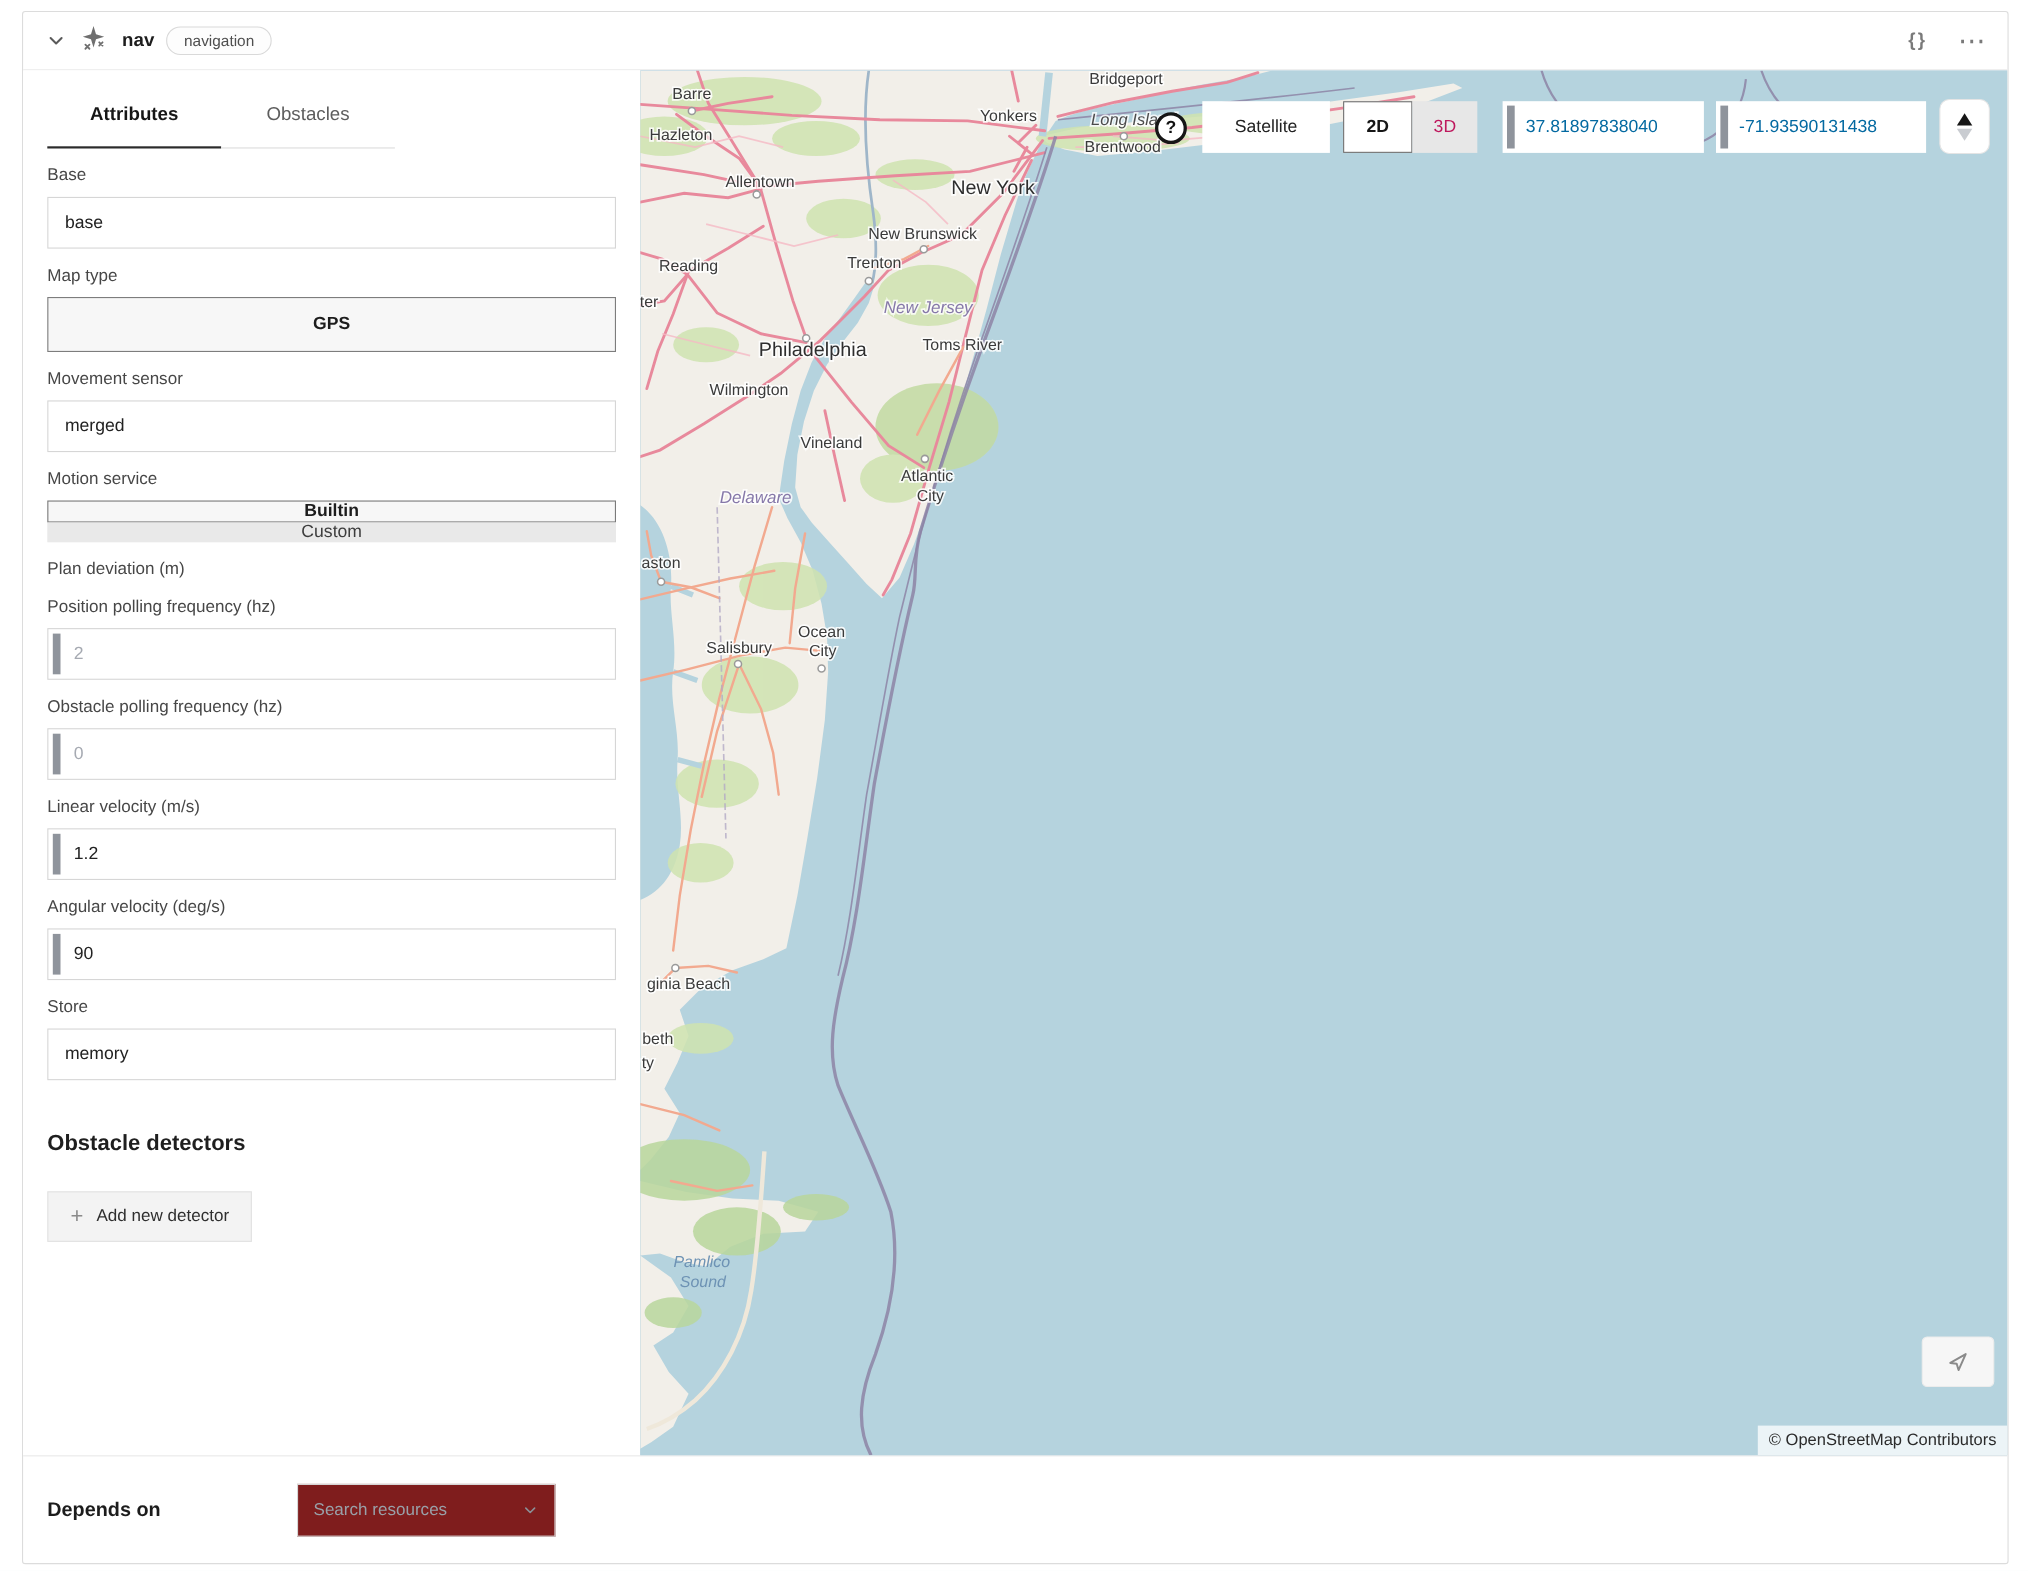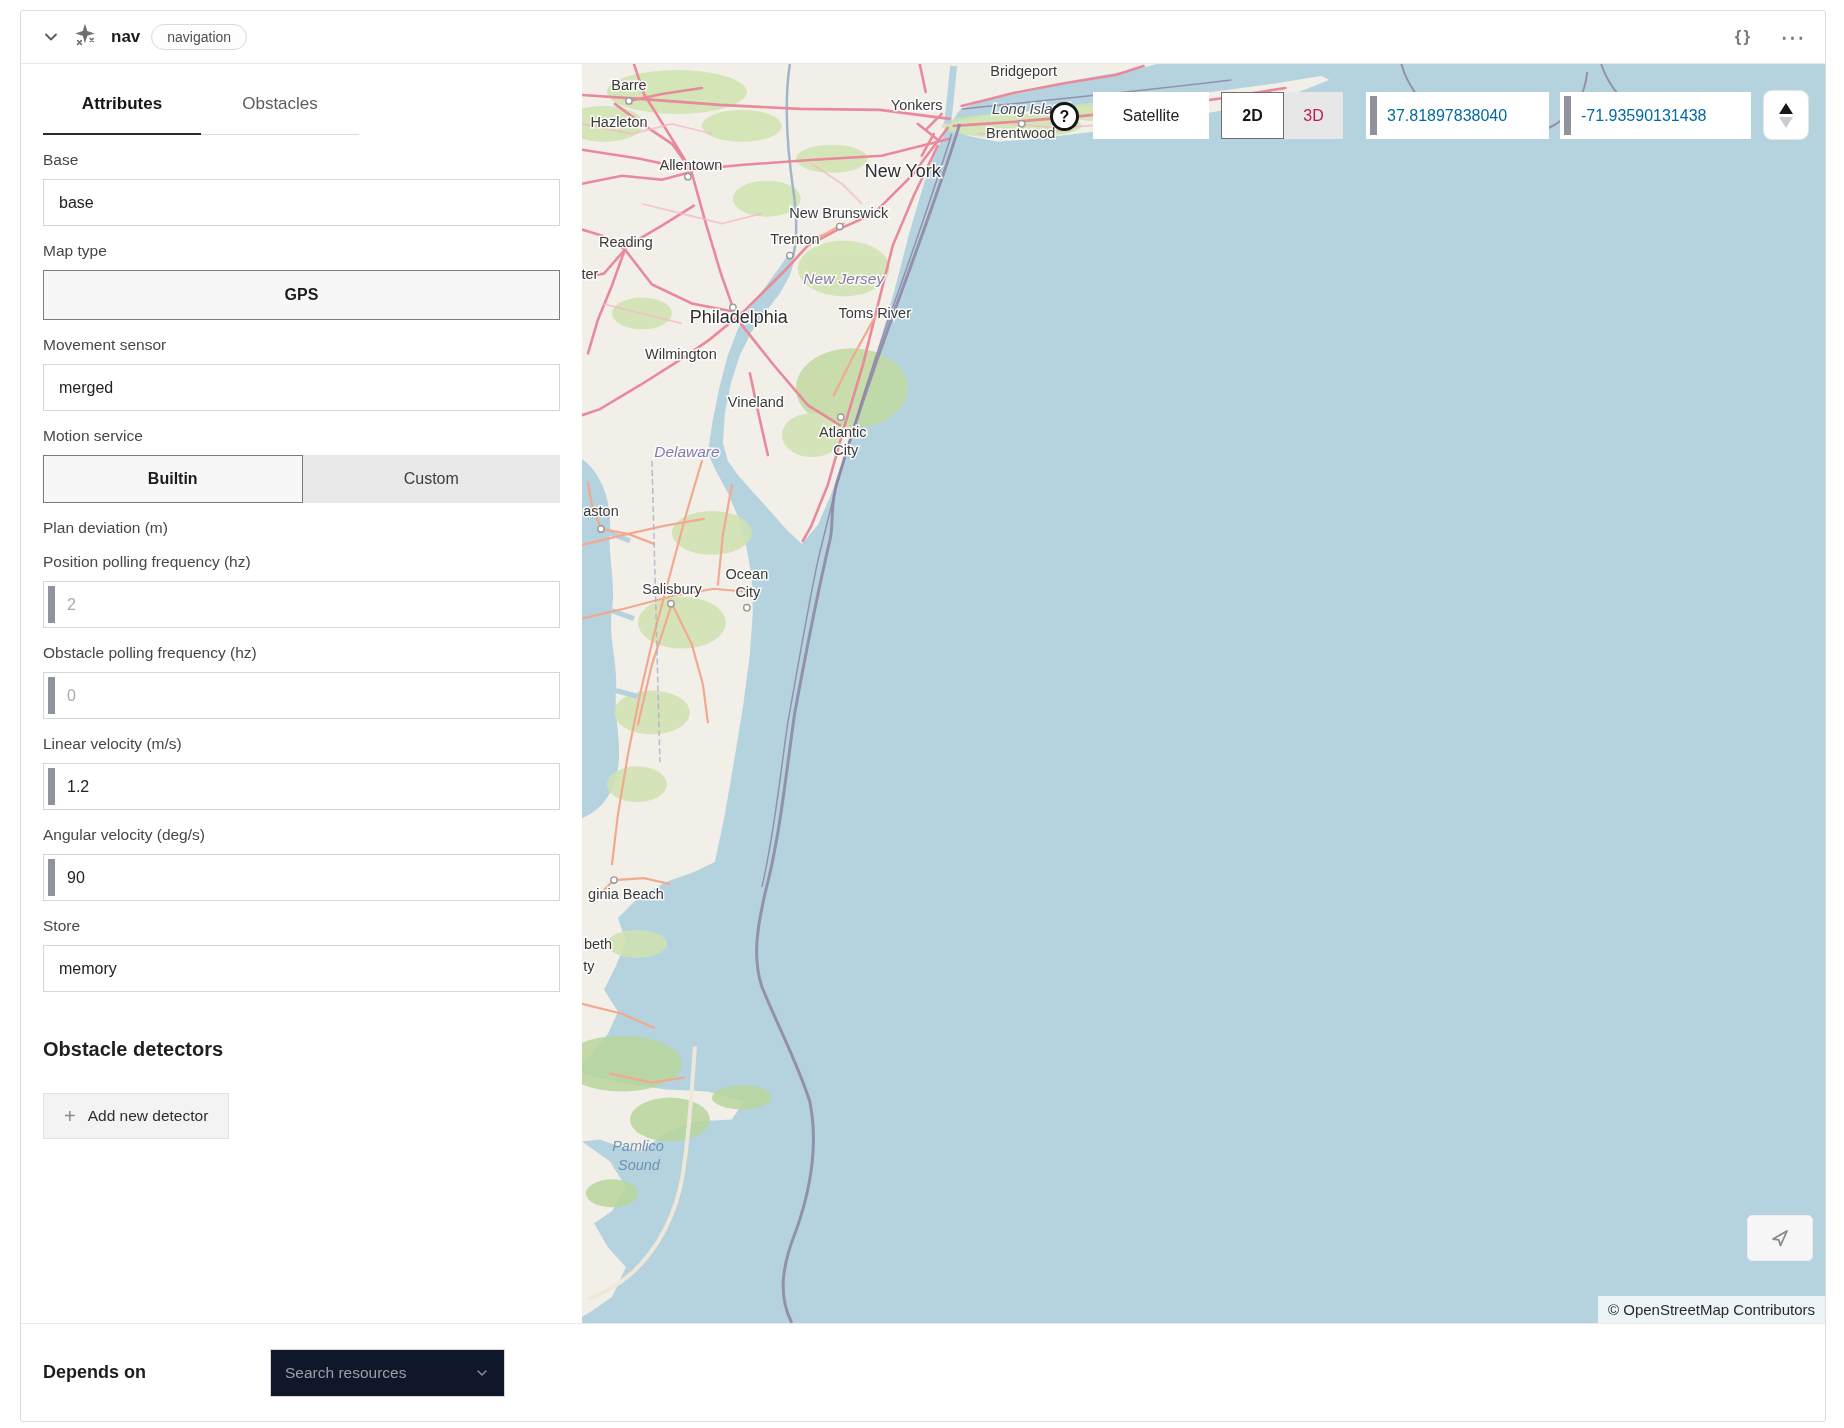--- a/index.html
+++ b/index.html
@@ -21,21 +21,21 @@
   .tabs{display:flex;margin-top:20px;}
   .tab{width:158px;text-align:center;padding:10px 0 19px;font-size:17px;cursor:pointer;}
   .tab.active{font-weight:bold;color:#161616;border-bottom:2px solid #2b2b2b;}
   .tab.inactive{color:#5d5d5d;border-bottom:1px solid #dcdcdc;padding-bottom:20px;}
   
   .flabel{display:block;margin:16px 0 10px;font-size:15.5px;color:#474747;}
   .tinput{width:100%;height:47px;border:1px solid #d6d6d6;box-sizing:border-box;padding:0 15px;
           font-size:16px;color:#222;font-family:inherit;background:#fff;outline:none;}
   .gps-btn{width:100%;height:50px;background:#f7f7f7;border:1px solid #7d7d7d;font-weight:bold;
            font-size:16px;color:#1d1d1d;font-family:inherit;cursor:pointer;}
-  .segmented{display:flex;width:100%;}
+  .segmented{display:flex;width:100%;flex-direction:column;}
   .seg{flex:1;height:48px;display:flex;align-items:center;justify-content:center;font-size:16px;box-sizing:border-box;cursor:pointer;}
   .seg.active{background:#f7f7f7;border:1px solid #7a7a7a;font-weight:bold;color:#1d1d1d;}
   .seg.inactive{background:#e9e9e9;color:#3d3d3d;}
   .numwrap{display:flex;align-items:stretch;border:1px solid #d6d6d6;height:47px;box-sizing:border-box;background:#fff;}
   .numwrap .grip{width:7px;background:#8f949c;margin:4px 0 4px 4px;cursor:ns-resize;}
   .numwrap input{border:0;outline:0;flex:1;min-width:0;padding:0 12px;font-size:16px;color:#222;font-family:inherit;background:transparent;}
   input::placeholder{color:#a6aab2;opacity:1;}
   .section-heading{margin-top:46px;font-size:20px;font-weight:bold;color:#1f1f1f;}
   .add-btn{margin-top:32px;display:inline-flex;align-items:center;gap:12px;background:#f3f3f3;border:1px solid #e2e2e2;
            padding:0 20px;height:46px;font-size:15.5px;color:#2e2e2e;font-family:inherit;cursor:pointer;}
@@ -72,21 +72,21 @@
   .tri-up{width:0;height:0;border-left:7px solid transparent;border-right:7px solid transparent;border-bottom:11px solid #161616;}
   .tri-dn{width:0;height:0;margin-top:3px;border-left:7px solid transparent;border-right:7px solid transparent;border-top:11px solid #c9ccd1;}
   .nav-btn{position:absolute;left:1165px;top:1151px;width:66px;height:46px;background:#f6f6f6;border:1px solid #ececec;
            border-radius:5px;box-sizing:border-box;display:flex;align-items:center;justify-content:center;cursor:pointer;}
   .attribution{position:absolute;right:0;bottom:0;height:27px;padding:0 10px;background:rgba(255,255,255,.75);
                font-size:15px;color:#2b2b2b;display:flex;align-items:center;}
   
   .ftr{height:97px;min-height:97px;border-top:1px solid #e9e9e9;display:flex;align-items:center;padding:0 22px;}
   .ftr .dep{font-size:18px;font-weight:bold;color:#1c1c1c;}
   .select{margin-left:124px;width:235px;height:48px;border:1px solid #d6d6d6;box-sizing:border-box;display:flex;
-          align-items:center;justify-content:space-between;padding:0 14px;cursor:pointer;background:#0f172a;}
+          align-items:center;justify-content:space-between;padding:0 14px;cursor:pointer;background:#7f1d1d;}
   .select .ph{color:#99a0a8;font-size:15.5px;}
 </style>
 </head>
 <body>
 
 <div class="card">
 
   <div class="hdr">
     <span class="chev">
       <svg width="20" height="20" viewBox="0 0 24 24">

